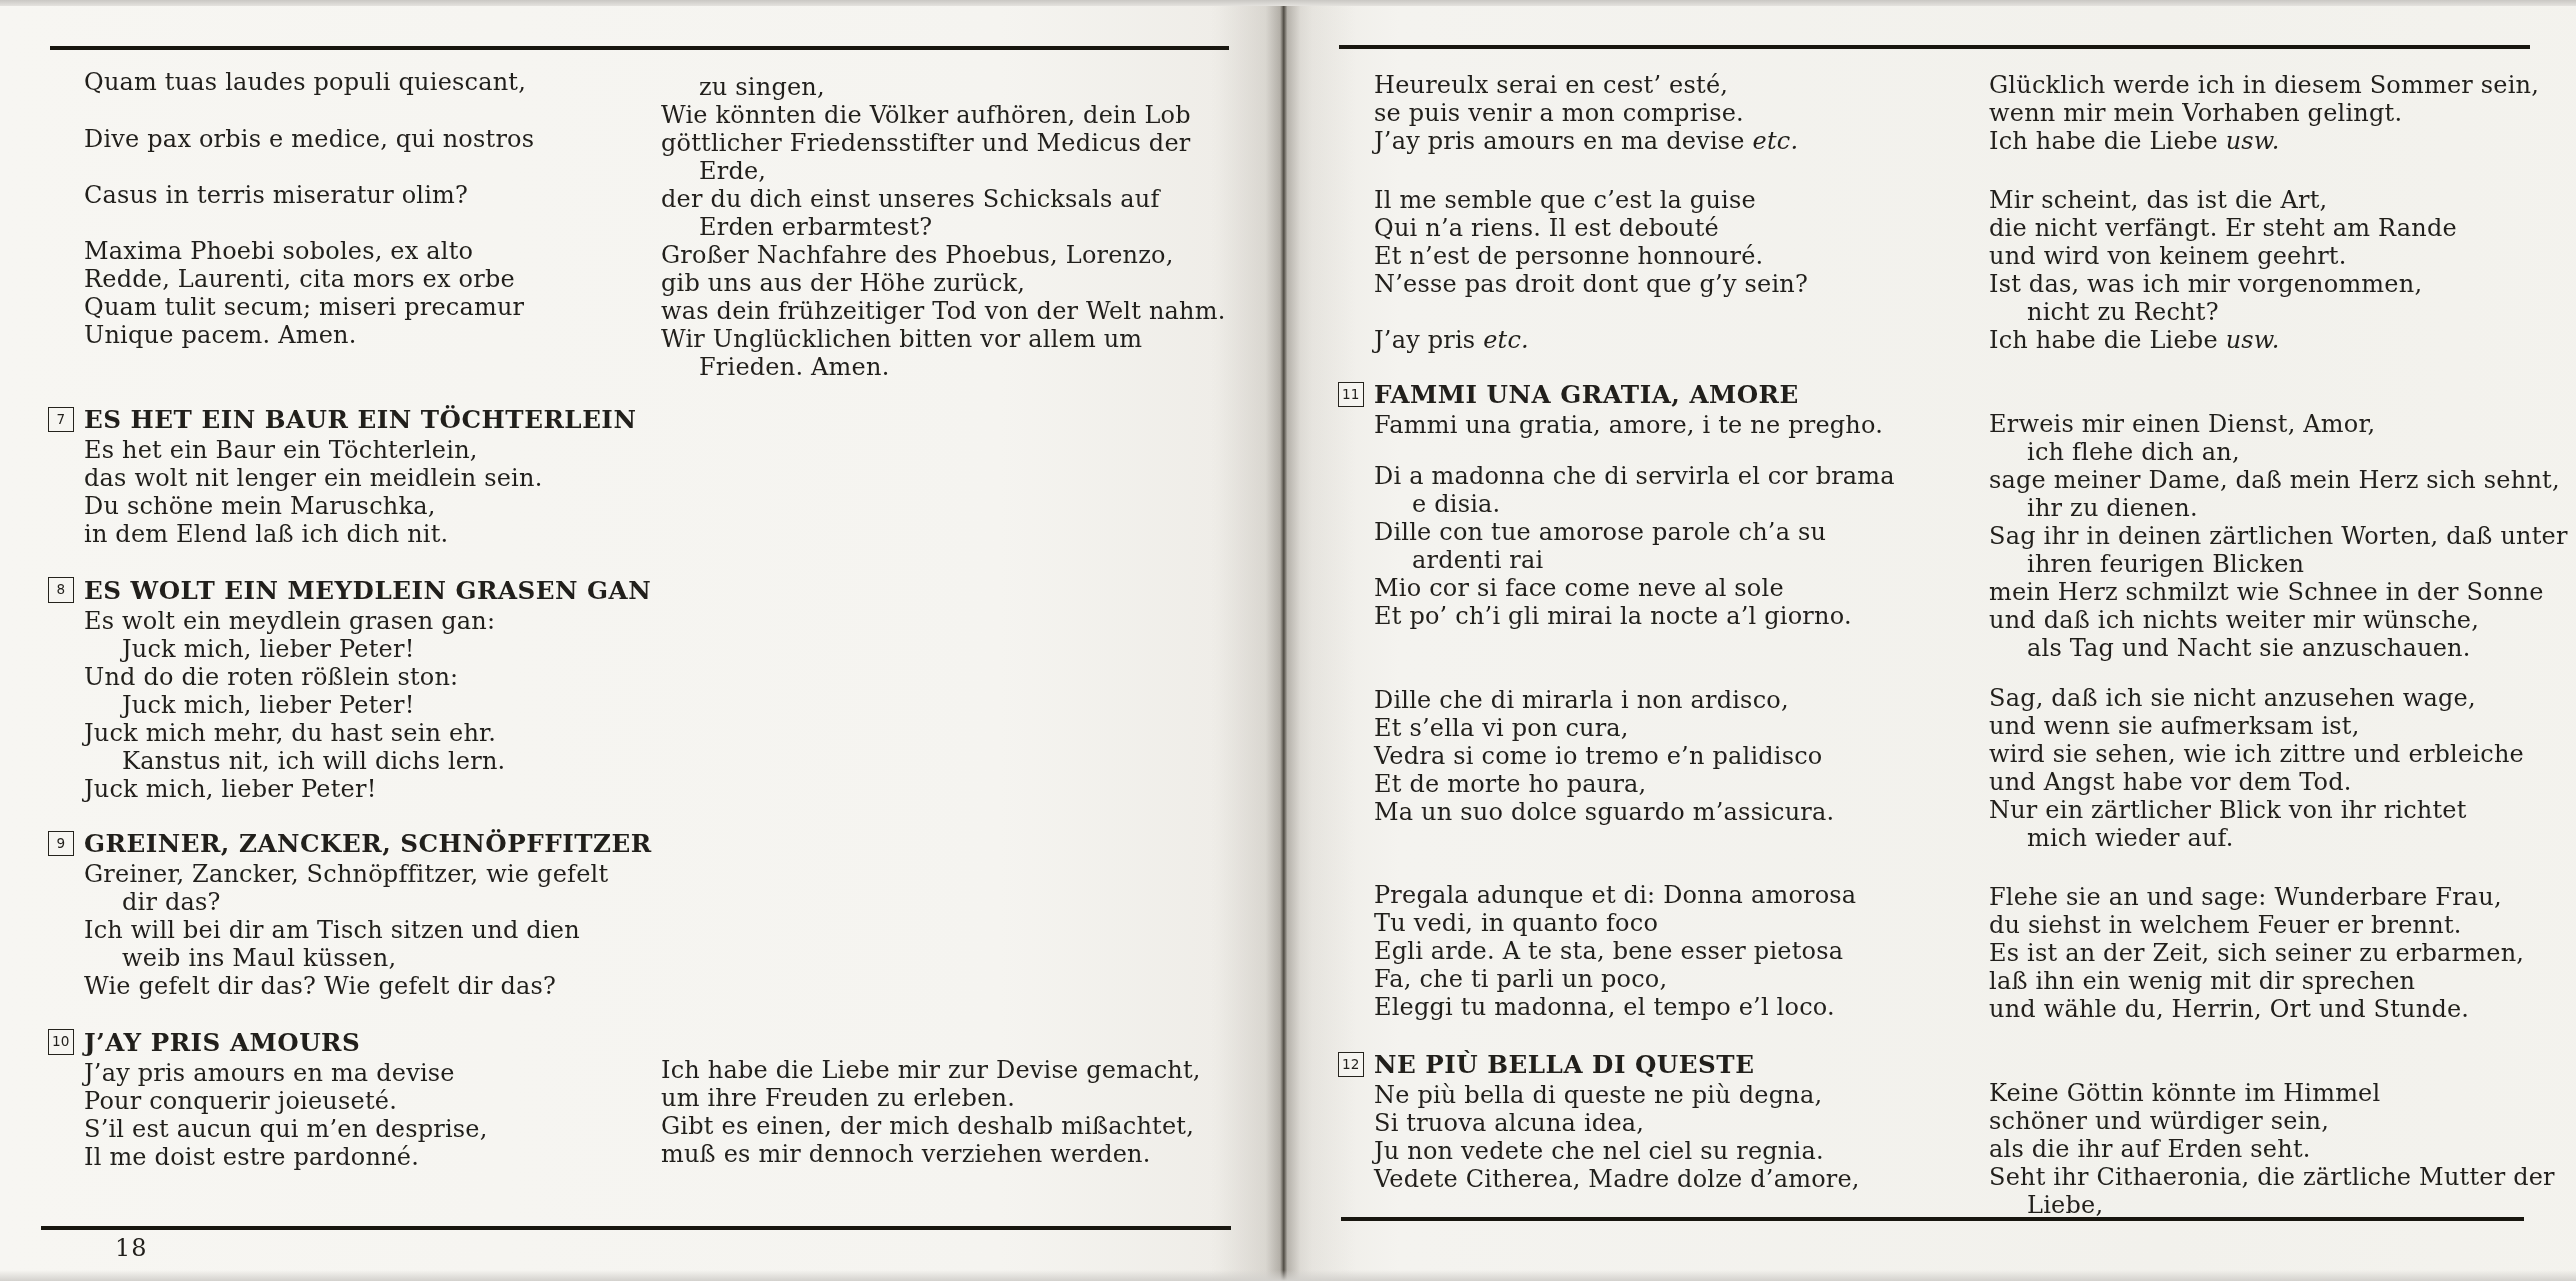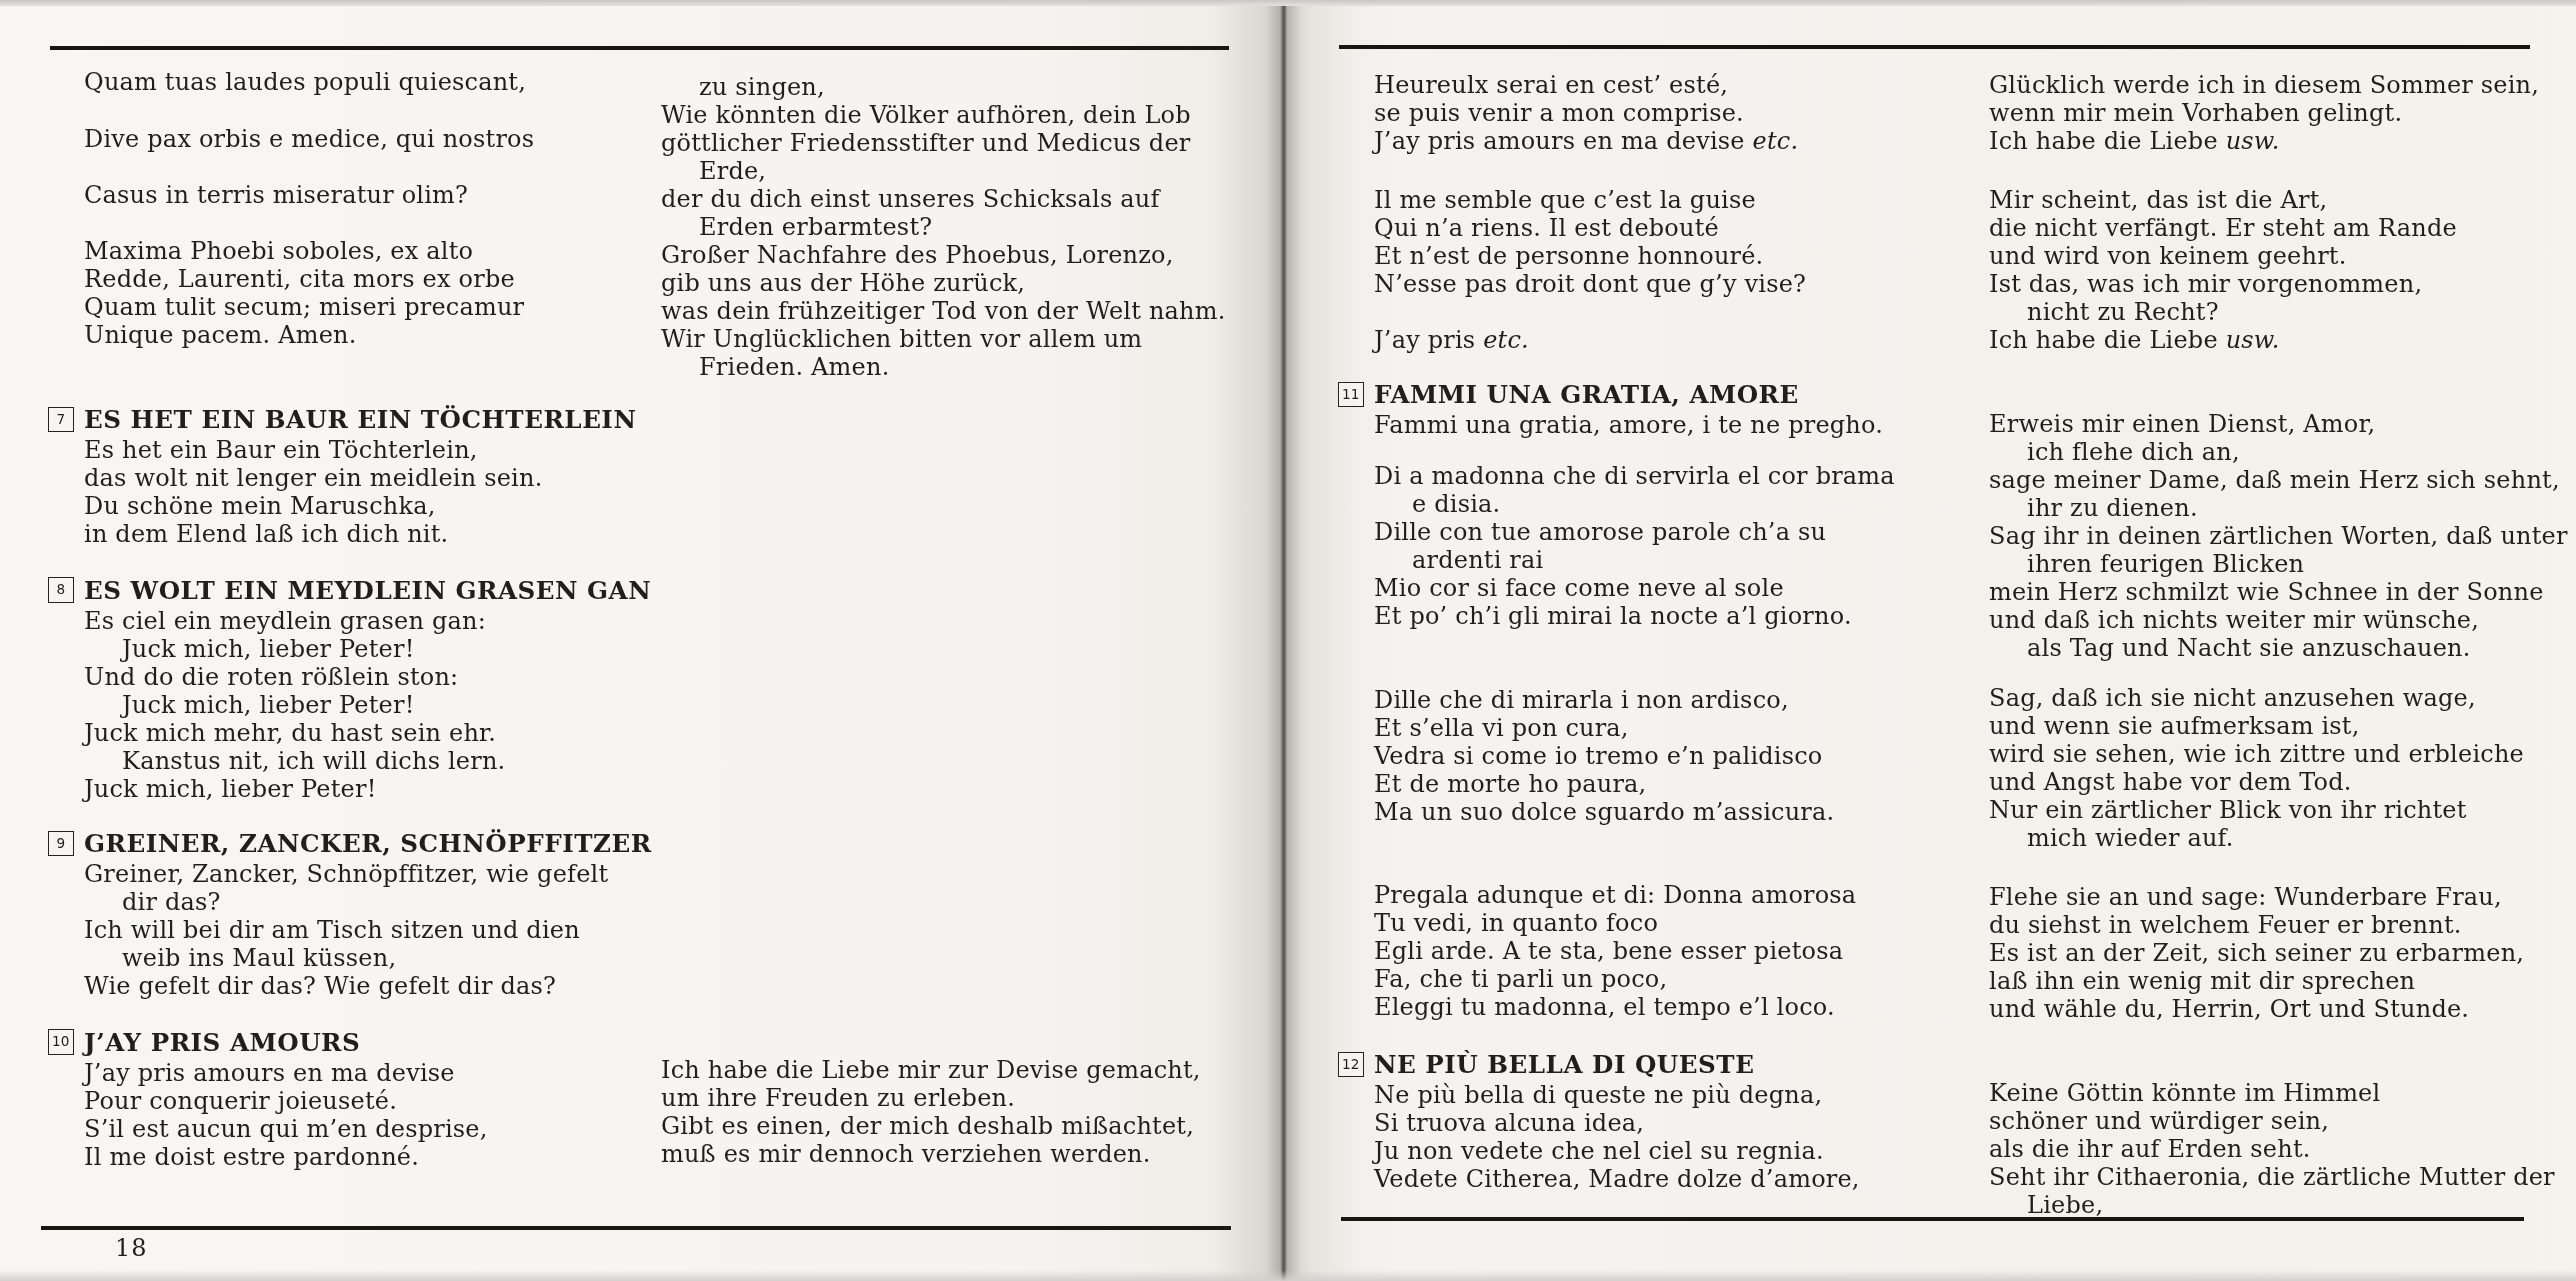--- a/index.html
+++ b/index.html
@@ -118,21 +118,21 @@
         </div>
         <div class="block" style="margin-top: 54px;">
           <div class="song-title"><span class="badge">7</span>ES HET EIN BAUR EIN TÖCHTERLEIN</div>
           <div class="line">Es het ein Baur ein Töchterlein,</div>
           <div class="line">das wolt nit lenger ein meidlein sein.</div>
           <div class="line">Du schöne mein Maruschka,</div>
           <div class="line">in dem Elend laß ich dich nit.</div>
         </div>
         <div class="block" style="margin-top: 25.5px;">
           <div class="song-title"><span class="badge">8</span>ES WOLT EIN MEYDLEIN GRASEN GAN</div>
-          <div class="line">Es ciel ein meydlein grasen gan:</div>
+          <div class="line">Es wolt ein meydlein grasen gan:</div>
           <div class="line ind">Juck mich, lieber Peter!</div>
           <div class="line">Und do die roten rößlein ston:</div>
           <div class="line ind">Juck mich, lieber Peter!</div>
           <div class="line">Juck mich mehr, du hast sein ehr.</div>
           <div class="line ind">Kanstus nit, ich will dichs lern.</div>
           <div class="line">Juck mich, lieber Peter!</div>
         </div>
         <div class="block" style="margin-top: 24.6px;">
           <div class="song-title"><span class="badge">9</span>GREINER, ZANCKER, SCHNÖPFFITZER</div>
           <div class="line">Greiner, Zancker, Schnöpffitzer, wie gefelt</div>
@@ -179,21 +179,21 @@
     <div class="col c0">
         <div class="block" style="margin-top: 2.7px;">
           <div class="line">Heureulx serai en cest’ esté,</div>
           <div class="line">se puis venir a mon comprise.</div>
           <div class="line">J’ay pris amours en ma devise <em>etc.</em></div>
         </div>
         <div class="block" style="margin-top: 31px;">
           <div class="line">Il me semble que c’est la guise</div>
           <div class="line">Qui n’a riens. Il est debouté</div>
           <div class="line">Et n’est de personne honnouré.</div>
-          <div class="line">N’esse pas droit dont que g’y vise?</div>
+          <div class="line">N’esse pas droit dont que g’y sein?</div>
         </div>
         <div class="block" style="margin-top: 28px;">
           <div class="line">J’ay pris <em>etc.</em></div>
         </div>
         <div class="block" style="margin-top: 24.6px;">
           <div class="song-title"><span class="badge">11</span>FAMMI UNA GRATIA, AMORE</div>
           <div class="line">Fammi una gratia, amore, i te ne pregho.</div>
         </div>
         <div class="block" style="margin-top: 23px;">
           <div class="line">Di a madonna che di servirla el cor brama</div>

